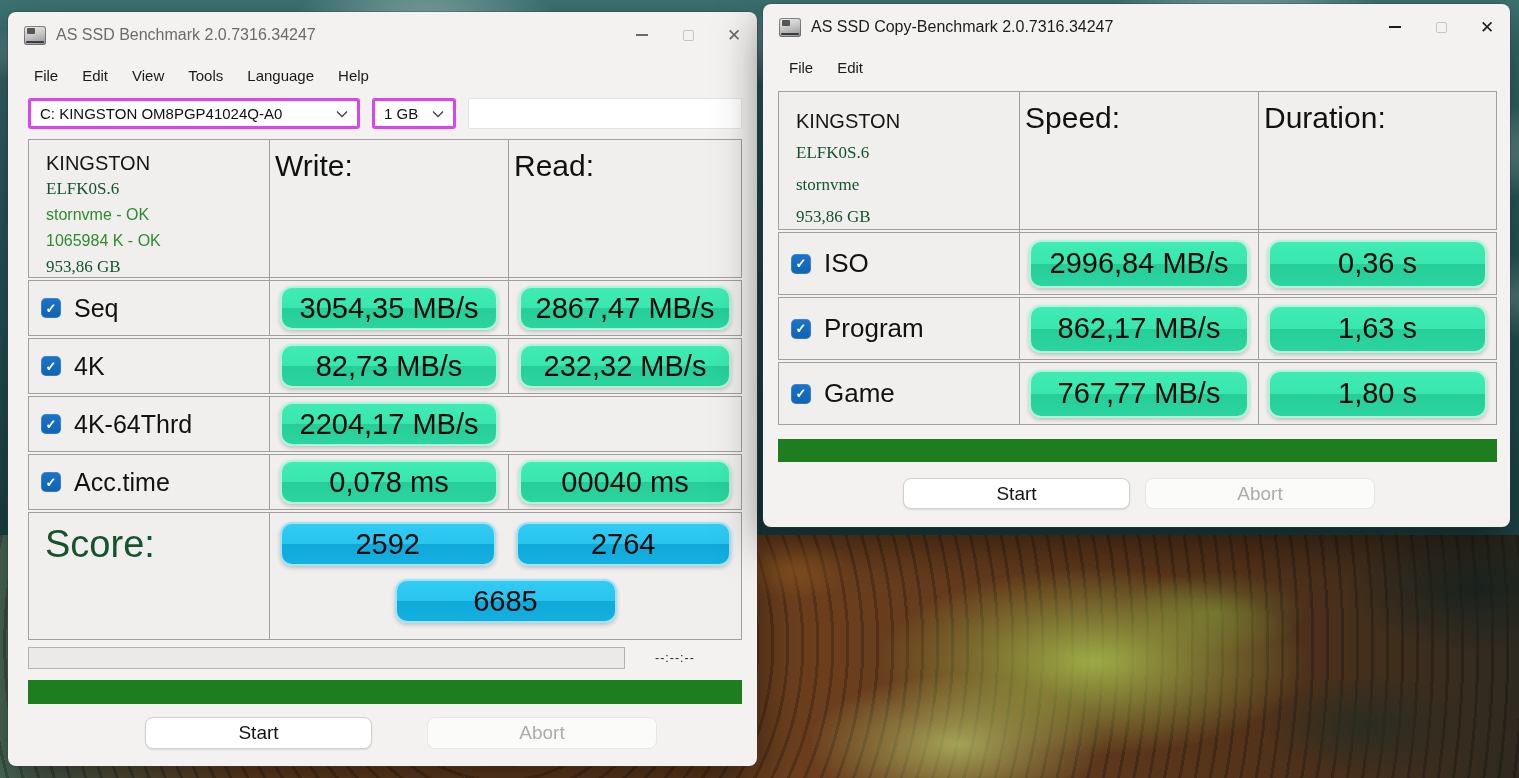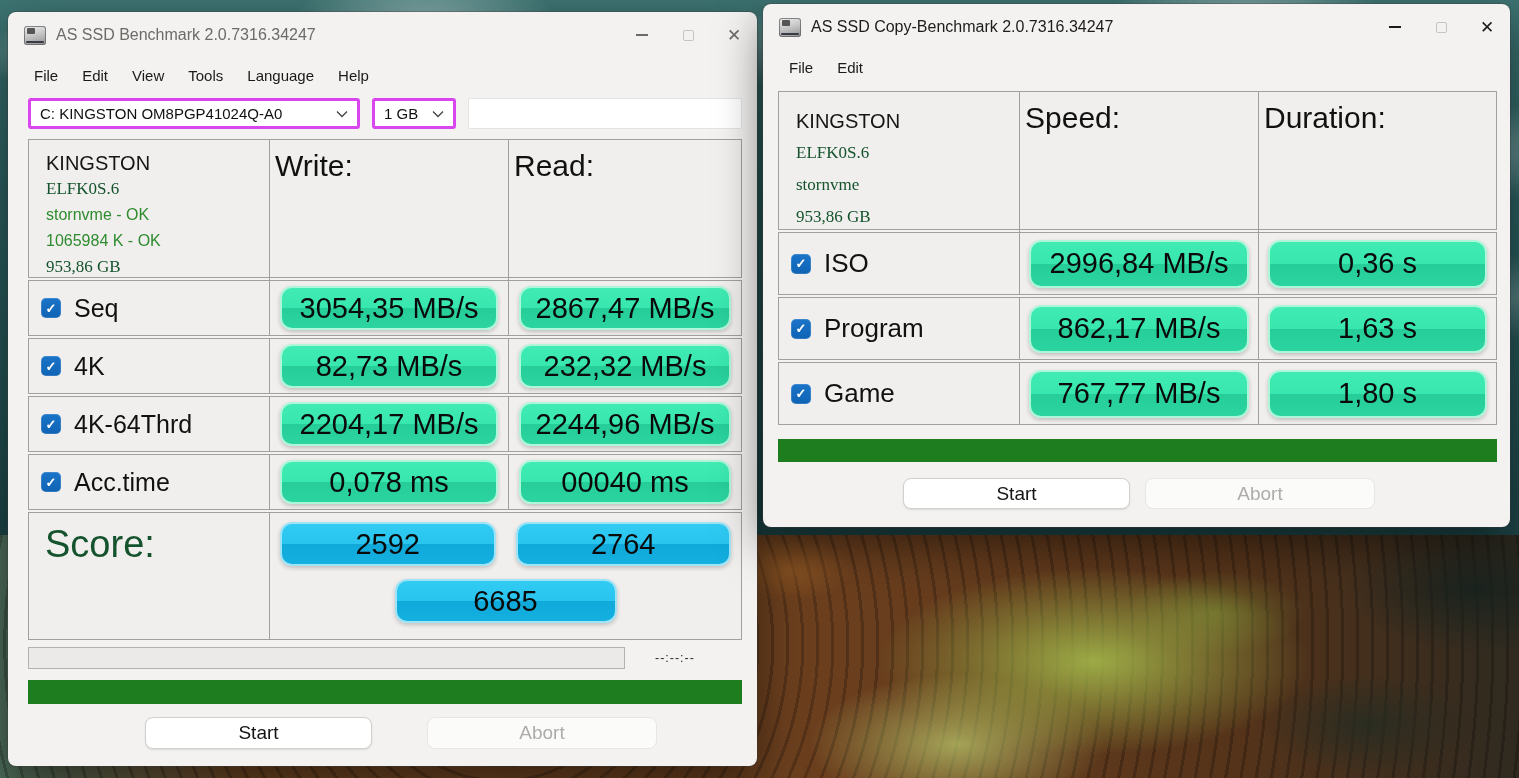--- a/index.html
+++ b/index.html
@@ -225,23 +225,20 @@
       <div class="blk row-blk">
         <div class="cell label-cell">
           <span class="checkbox">
               <span class="check">✓</span>
             </span>
           <span class="row-label">4K-64Thrd</span>
         </div>
         <div class="cell value-cell">
             <div class="pill pill-green">2204,17 MB/s</div>
           </div>
-        <div class="cell value-cell">
-            <div class="pill pill-green">2244,96 MB/s</div>
-          </div>
       </div>
 
       <div class="blk row-blk">
         <div class="cell label-cell">
           <span class="checkbox">
               <span class="check">✓</span>
             </span>
           <span class="row-label">Acc.time</span>
         </div>
         <div class="cell value-cell">

